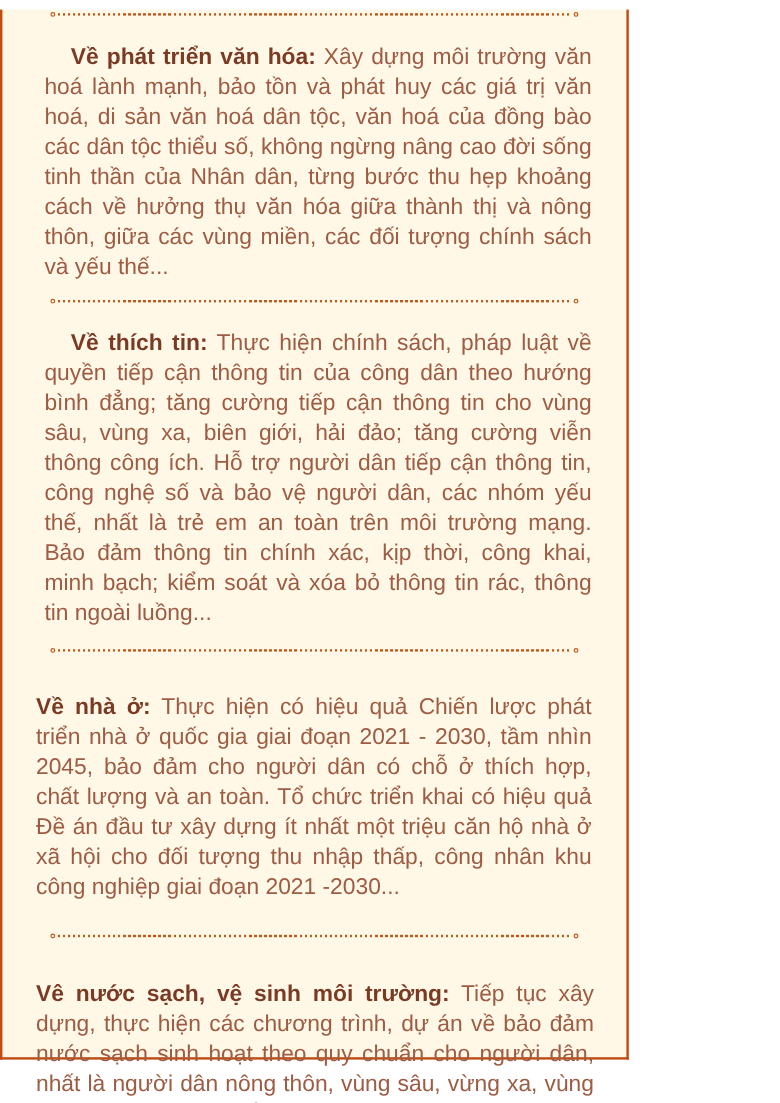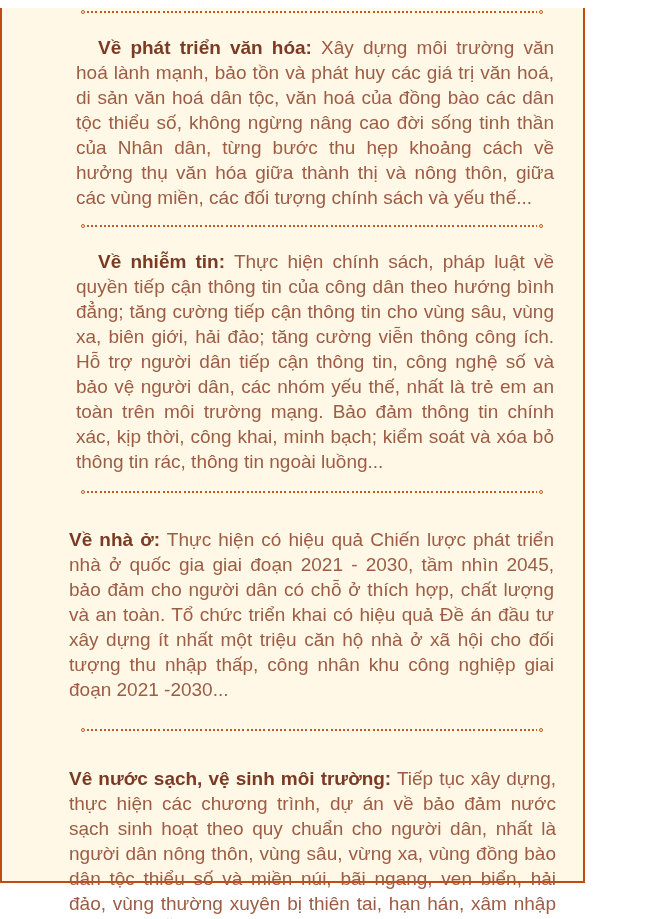--- a/index.html
+++ b/index.html
@@ -8,26 +8,25 @@
     --accent:#c05a1c;
     --heading:#7b3a23;
     --body:#9d5c43;
   }
   *{margin:0;padding:0;box-sizing:border-box;}
   html,body{width:650px;height:919px;background:#ffffff;overflow:hidden;}
   body{font-family:"Liberation Sans", sans-serif;}
 
   .panel{
     position:relative;
-    width:585px;
+    width:524px;
     height:875px;
     background:var(--cream);
     border:2px solid var(--border);
     border-top:none;
-    padding-left:39px;
   }
 
   .divider{
     display:flex;
     align-items:center;
     margin-left:40px;
     margin-right:40px;
     height:7px;
   }
   .divider .ring{
@@ -77,21 +76,21 @@
 
   <p class="section s1"><strong>Về phát triển văn hóa:</strong>
     <span>Xây dựng môi trường văn hoá lành mạnh, bảo tồn và phát huy các giá trị văn hoá, di sản văn hoá dân tộc, văn hoá của đồng bào các dân tộc thiểu số, không ngừng nâng cao đời sống tinh thần của Nhân dân, từng bước thu hẹp khoảng cách về hưởng thụ văn hóa giữa thành thị và nông thôn, giữa các vùng miền, các đối tượng chính sách và yếu thế...</span></p>
 
   <div class="divider d2">
     <span class="ring"></span>
     <span class="dots"></span>
     <span class="ring"></span>
   </div>
 
-  <p class="section s2"><strong>Về nhiễm tin:</strong>
+  <p class="section s2"><strong>Về thích tin:</strong>
     <span>Thực hiện chính sách, pháp luật về quyền tiếp cận thông tin của công dân theo hướng bình đẳng; tăng cường tiếp cận thông tin cho vùng sâu, vùng xa, biên giới, hải đảo; tăng cường viễn thông công ích. Hỗ trợ người dân tiếp cận thông tin, công nghệ số và bảo vệ người dân, các nhóm yếu thế, nhất là trẻ em an toàn trên môi trường mạng. Bảo đảm thông tin chính xác, kịp thời, công khai, minh bạch; kiểm soát và xóa bỏ thông tin rác, thông tin ngoài luồng...</span></p>
 
   <div class="divider d3">
     <span class="ring"></span>
     <span class="dots"></span>
     <span class="ring"></span>
   </div>
 
   <p class="section s3"><strong>Về nhà ở:</strong>
     <span>Thực hiện có hiệu quả Chiến lược phát triển nhà ở quốc gia giai đoạn 2021 - 2030, tầm nhìn 2045, bảo đảm cho người dân có chỗ ở thích hợp, chất lượng và an toàn. Tổ chức triển khai có hiệu quả Đề án đầu tư xây dựng ít nhất một triệu căn hộ nhà ở xã hội cho đối tượng thu nhập thấp, công nhân khu công nghiệp giai đoạn 2021 -2030...</span></p>

